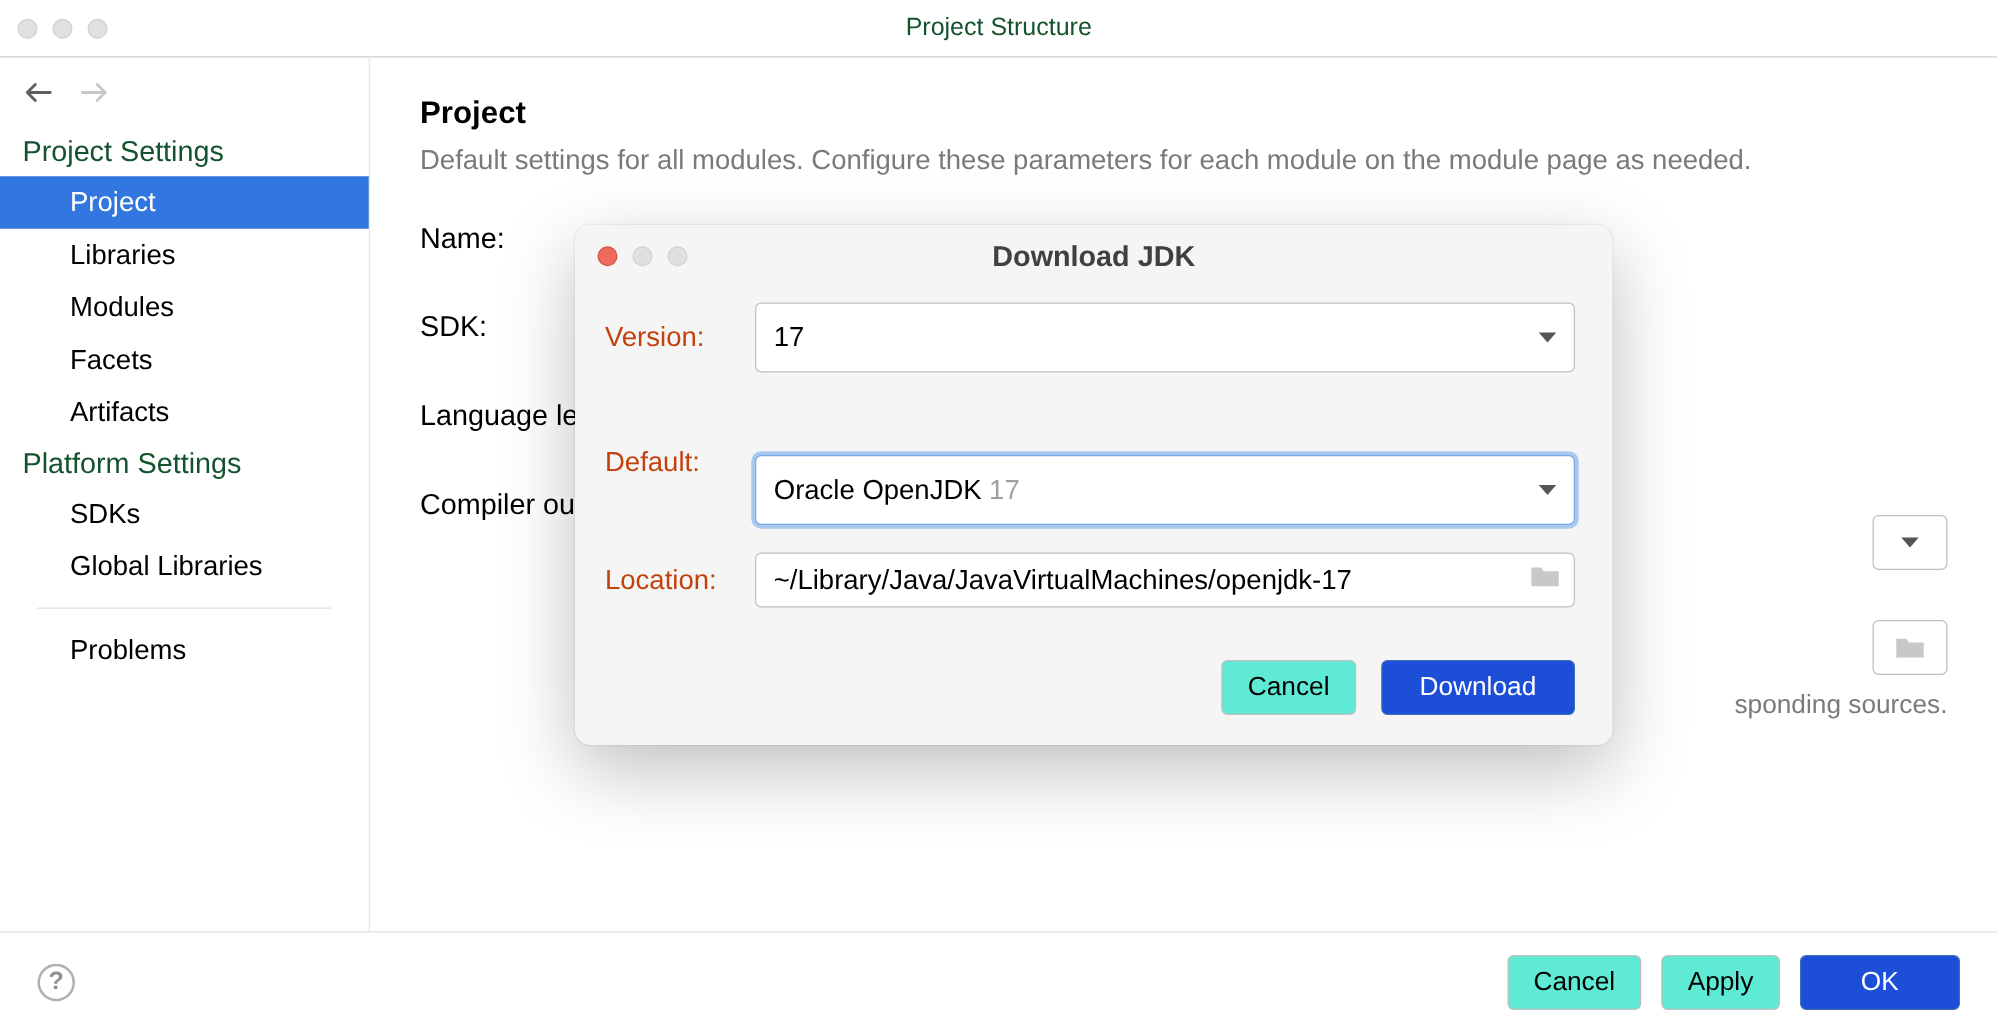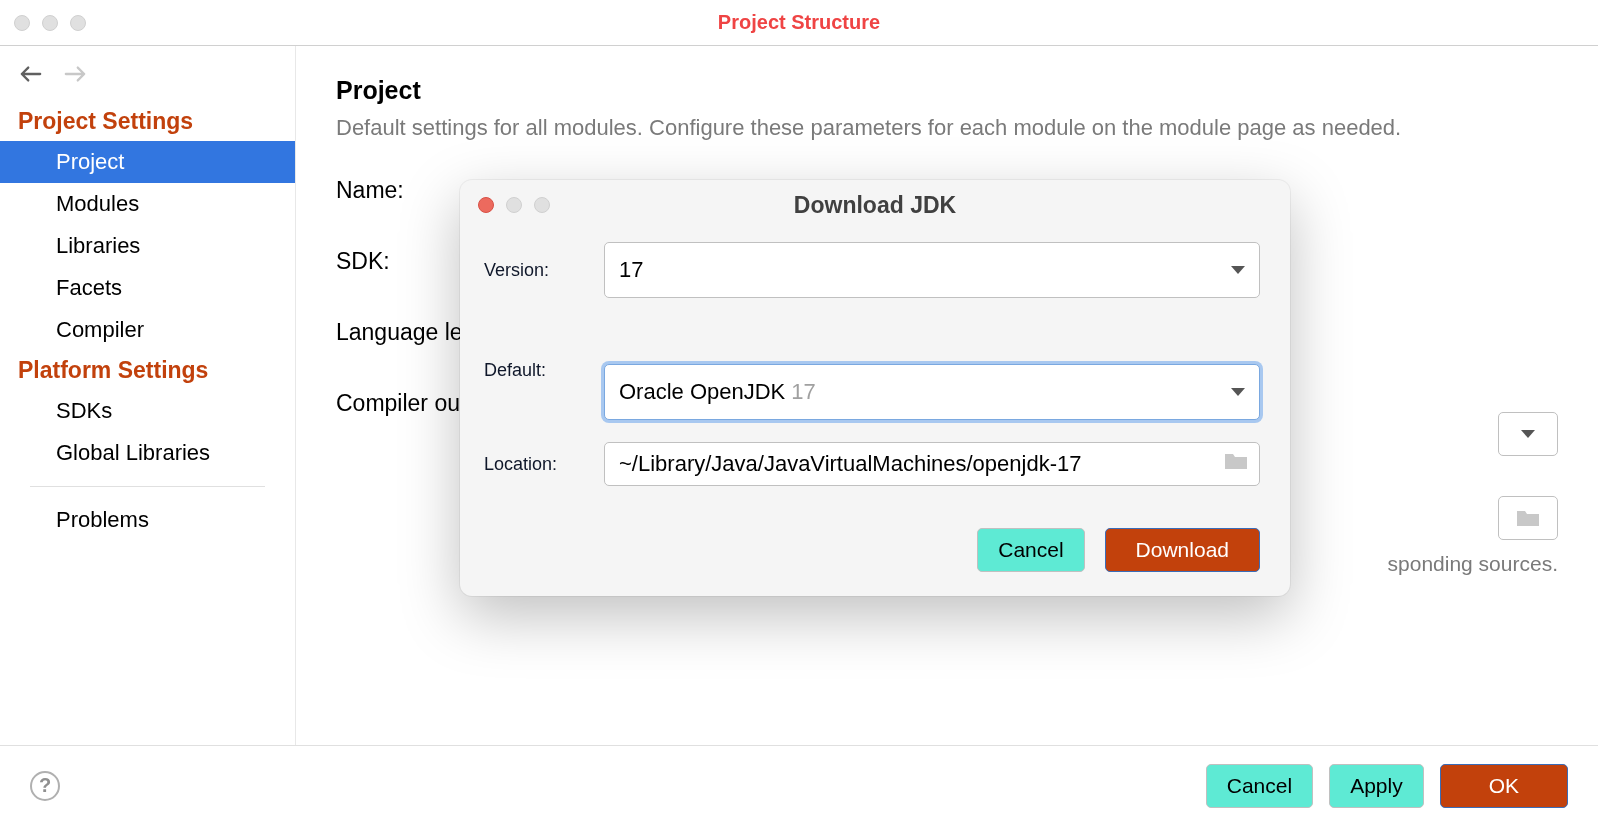--- a/index.html
+++ b/index.html
@@ -38,22 +38,22 @@
       height: 16px;
       border-radius: 50%;
       background: #e0e0e0;
       border: 1px solid #d0d0d0;
     }
     .title {
       position: absolute;
       left: 50%;
       transform: translateX(-50%);
       font-size: 20px;
-      font-weight: 700;
-      color: #ef4444;
+      font-weight: 400;
+      color: #14532d;
     }
     .body {
       flex: 1;
       display: flex;
       min-height: 0;
     }
     .sidebar {
       width: 296px;
       border-right: 1px solid #e8e8e8;
       display: flex;
@@ -73,23 +73,23 @@
       align-items: center;
       justify-content: center;
     }
     .nav-arrow svg { width: 22px; height: 18px; }
     .sidebar-list {
       display: flex;
       flex-direction: column;
     }
     .sidebar-heading {
       font-size: 23px;
-      color: #c2410c;
+      color: #14532d;
       padding: 6px 18px;
-      font-weight: 700;
+      font-weight: 400;
     }
     .sidebar-item {
       font-size: 22px;
       color: #000;
       padding: 8px 18px 8px 56px;
       cursor: pointer;
     }
     .sidebar-item.selected {
       background: #3276e0;
       color: #fff;
@@ -182,21 +182,21 @@
       height: 44px;
       padding: 0 20px;
       border: 1px solid #c0c0c0;
       border-radius: 5px;
       background: #5eead4;
       font-size: 21px;
       cursor: pointer;
       color: #000;
     }
     .btn.primary {
-      background: #c2410c;
+      background: #1d4ed8;
       border-color: #3a6cb8;
       color: #fff;
       padding: 0 48px;
     }
 
     
     .modal {
       position: absolute;
       left: 460px;
       top: 180px;
@@ -240,23 +240,23 @@
     }
     .modal-form {
       padding: 12px 30px 10px 24px;
     }
     .modal-row {
       display: flex;
       align-items: center;
       margin-bottom: 22px;
     }
     .modal-label {
-      font-size: 18px;
+      font-size: 22px;
       width: 120px;
-      color: #0f172a;
+      color: #c2410c;
     }
     .combobox {
       flex: 1;
       height: 56px;
       border: 1px solid #c0c0c0;
       border-radius: 5px;
       background: #fff;
       display: flex;
       align-items: center;
       padding: 0 14px;
@@ -330,24 +330,24 @@
         </div>
         <div class="nav-arrow">
           <svg viewBox="0 0 24 18">
               <path d="M15 2 L22 9 L15 16 M22 9 L2 9" stroke="#c8c8c8" stroke-width="2.5" fill="none" stroke-linecap="round" stroke-linejoin="round"></path>
             </svg>
         </div>
       </div>
       <div class="sidebar-list">
         <div class="sidebar-heading">Project Settings</div>
         <div class="sidebar-item selected">Project</div>
+        <div class="sidebar-item">Libraries</div>
         <div class="sidebar-item">Modules</div>
-        <div class="sidebar-item">Libraries</div>
         <div class="sidebar-item">Facets</div>
-        <div class="sidebar-item">Compiler</div>
+        <div class="sidebar-item">Artifacts</div>
         <div class="sidebar-heading">Platform Settings</div>
         <div class="sidebar-item">SDKs</div>
         <div class="sidebar-item">Global Libraries</div>
         <div class="sidebar-divider"></div>
         <div class="sidebar-item">Problems</div>
       </div>
     </div>
 
     <div class="main">
       <h1>Project</h1>

